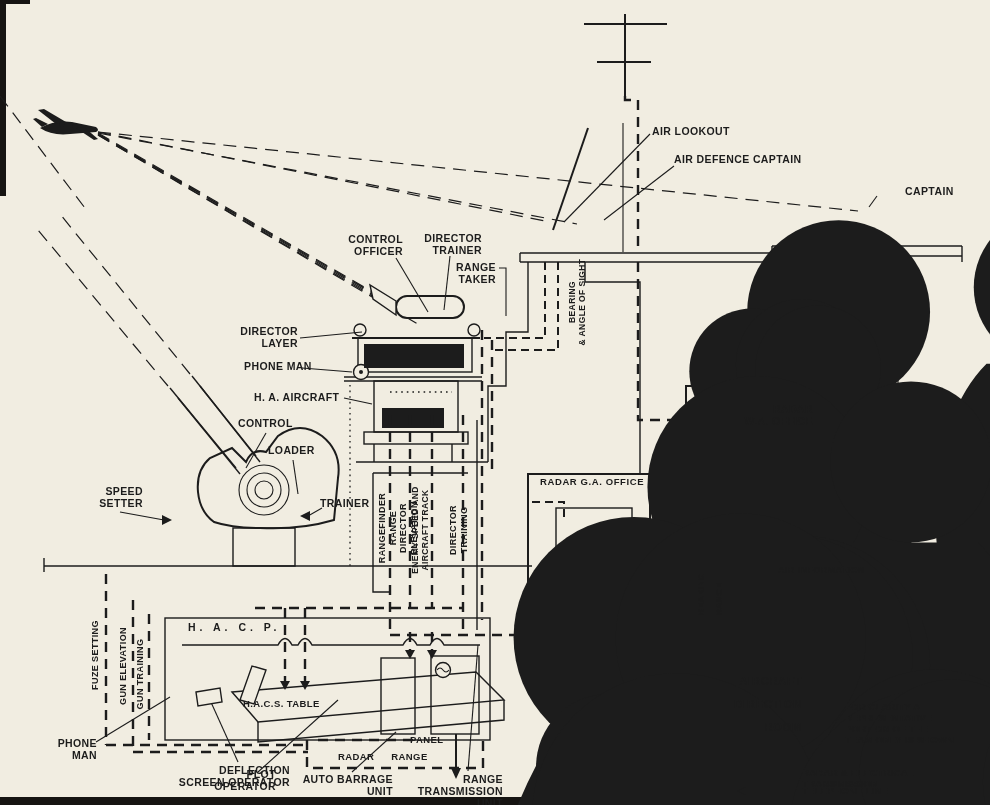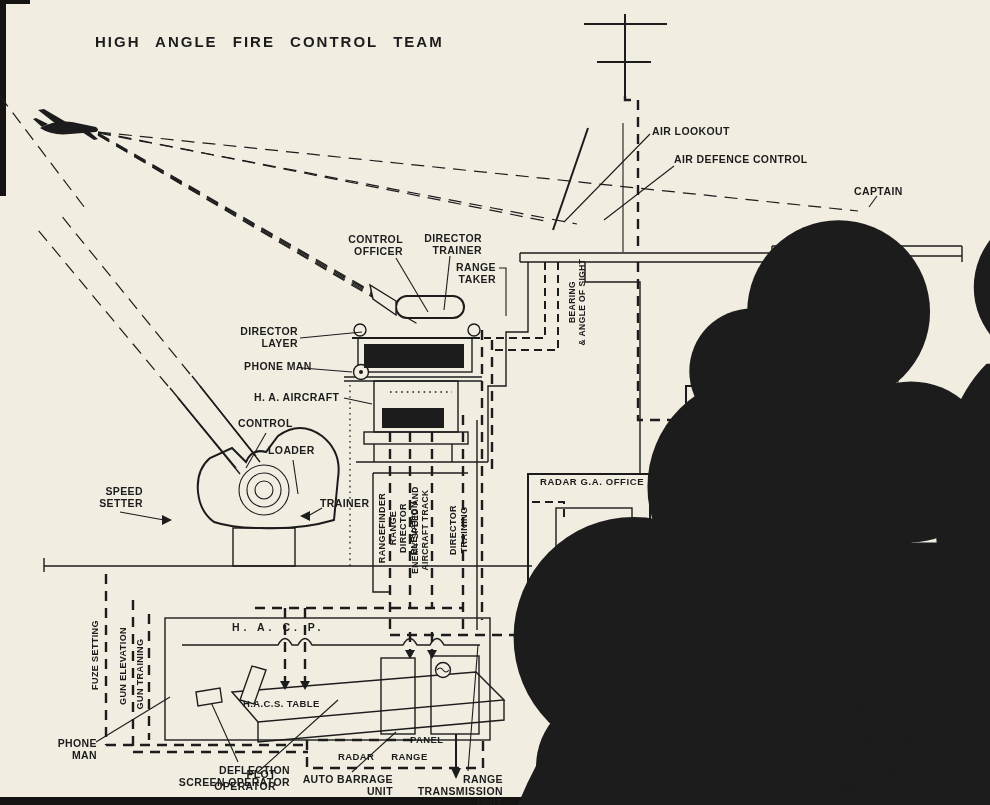--- a/index.html
+++ b/index.html
@@ -286,25 +286,24 @@
       <polygon class="s paper" points="196,692 220,688 222,702 198,706"></polygon>
     </g>
 
     <g>
       <line x1="742" y1="775" x2="796" y2="775" stroke="var(--ink)" stroke-width="4" stroke-dasharray="18 9"></line>
       <line class="tel" x1="740" y1="791" x2="796" y2="791"></line>
       <polygon class="ink" points="746,787 746,795 737,791"></polygon>
     </g>
   </svg>
 
-  <div class="lbl title" style="left:95px;top:33px;">HIGH ANGLE FIRE CONTROL TEAM</div>
 
   <div class="lbl" style="left:652px;top:126px;">AIR LOOKOUT</div>
-  <div class="lbl" style="left:674px;top:154px;">AIR DEFENCE CONTROL</div>
-  <div class="lbl" style="left:854px;top:186px;">CAPTAIN</div>
+  <div class="lbl" style="left:674px;top:154px;">AIR DEFENCE CAPTAIN</div>
+  <div class="lbl" style="left:905px;top:186px;">CAPTAIN</div>
 
   <div class="lbl ctr" style="left:341px;top:234px;width:62px;">CONTROL
 OFFICER</div>
   <div class="lbl ctr" style="left:420px;top:233px;width:62px;">DIRECTOR
 TRAINER</div>
   <div class="lbl ctr" style="left:440px;top:262px;width:56px;">RANGE
 TAKER</div>
   <div class="lbl ctr" style="left:234px;top:326px;width:64px;">DIRECTOR
 LAYER</div>
   <div class="lbl" style="left:244px;top:361px;">PHONE MAN</div>
@@ -313,21 +312,21 @@
   <div class="lbl" style="left:238px;top:418px;">CONTROL</div>
   <div class="lbl" style="left:268px;top:445px;">LOADER</div>
   <div class="lbl ctr" style="left:85px;top:486px;width:58px;">SPEED
 SETTER</div>
   <div class="lbl" style="left:320px;top:498px;">TRAINER</div>
 
   <div class="lbl ctr" style="left:693px;top:404px;width:120px;">RADAR
 W.A. OFFICE</div>
   <div class="lbl sm" style="left:540px;top:477px;letter-spacing:.6px;">RADAR G.A. OFFICE</div>
 
-  <div class="lbl spread" style="left:188px;top:622px;margin-left:44px;">H. A. C. P.</div>
+  <div class="lbl spread" style="left:188px;top:622px;">H. A. C. P.</div>
   <div class="lbl sm" style="left:243px;top:699px;">H.A.C.S. TABLE</div>
   <div class="lbl sm" style="left:410px;top:735px;">PANEL</div>
 
   <div class="lbl ctr roomlbl" style="left:682px;top:670px;width:120px;">AIRCRAFT
 DIRECTION
 ROOM</div>
 
   <div class="lbl ctr" style="left:35px;top:738px;width:62px;">PHONE
 MAN</div>
   <div class="lbl ctr" style="left:160px;top:765px;width:130px;">DEFLECTION

